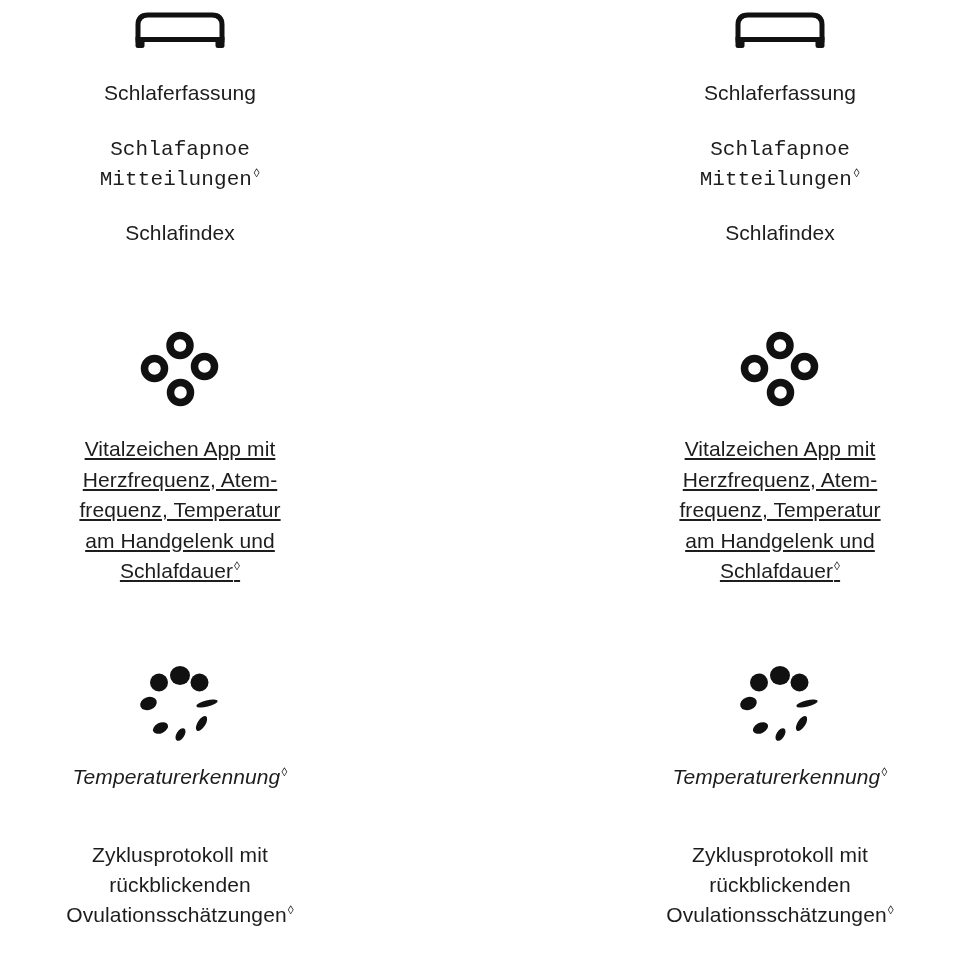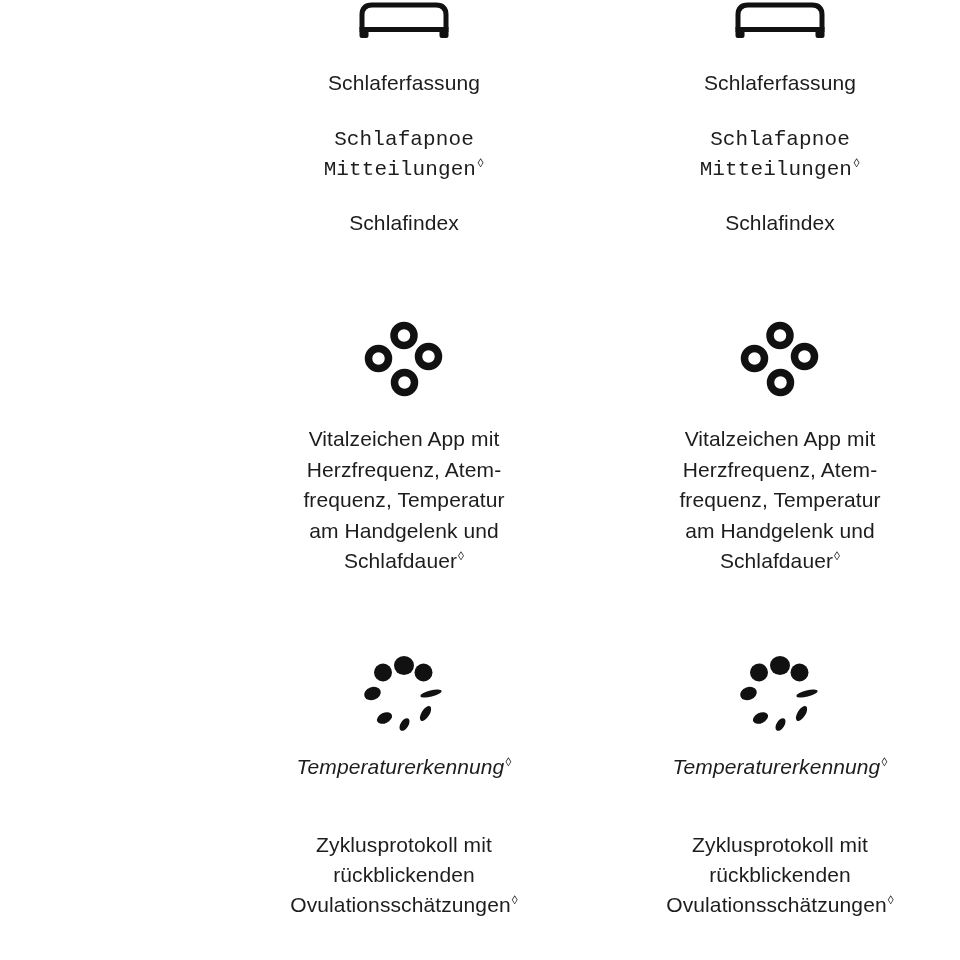--- a/index.html
+++ b/index.html
@@ -9,22 +9,22 @@
   }
   body {
     width: 960px;
     height: 960px;
     font-family: "Liberation Sans", "DejaVu Sans", sans-serif;
     color: var(--text-color, #1d1d1f);
     overflow: hidden;
   }
   .wrap {
     display: flex;
-    justify-content: flex-end;
-    padding-top: 2px;
+    justify-content: space-between;
+    padding-top: 12px;
     gap: 16px;
   }
   .col {
     width: 360px;
     display: flex;
     flex-direction: column;
     align-items: center;
   }
   .icon {
     display: block;
@@ -36,21 +36,21 @@
   .icon-temp   { margin-top: 70px; }
   .cell {
     text-align: center;
     font-size: 21px;
     line-height: 30px;
     letter-spacing: 0.1px;
   }
   .row-schlaferfassung      { margin-top: 30px; }
   .row-schlafapnoe          { margin-top: 27px; font-family: Liberation Mono, monospace; }
   .row-schlafindex          { margin-top: 23px; }
-  .row-vitalzeichen         { margin-top: 18px; line-height: 30.5px; }
+  .row-vitalzeichen         { margin-top: 18px; line-height: 30.5px; text-decoration: underline; }
   .row-temperaturerkennung  { margin-top: 15px; font-style: italic; }
   .row-zyklus               { margin-top: 48px; }
   sup.fn {
     font-size: 12px;
     line-height: 0;
     vertical-align: baseline;
     position: relative;
     top: -8px;
     margin-left: 1px;
   }

